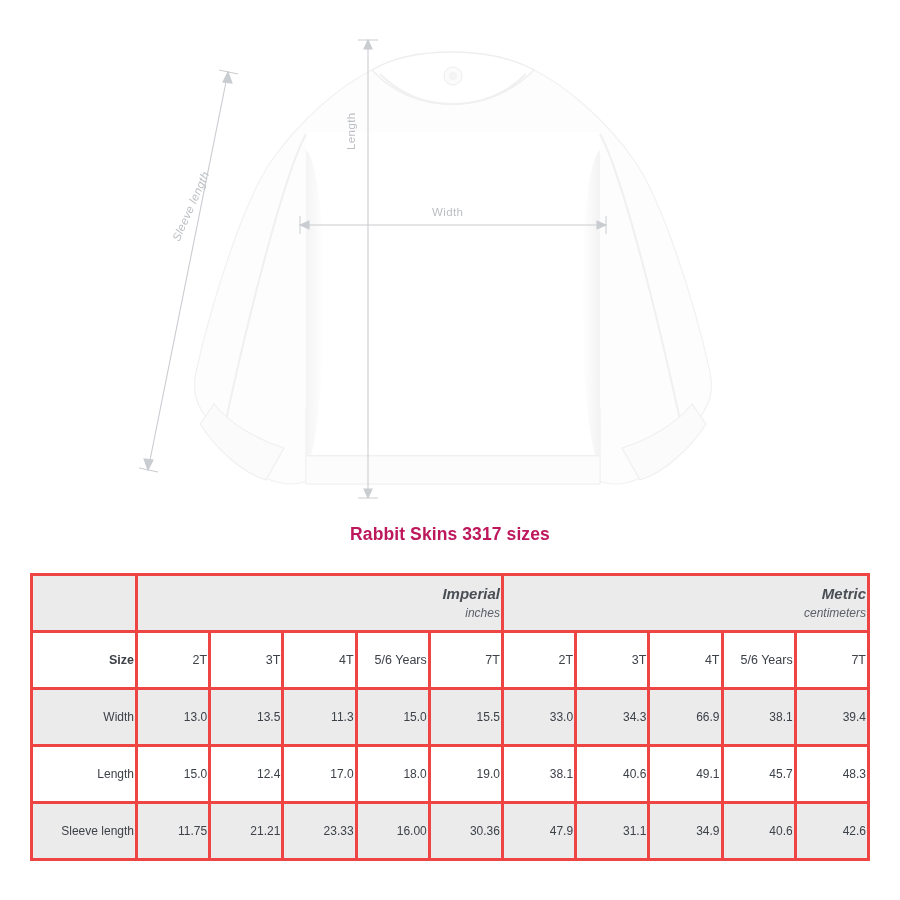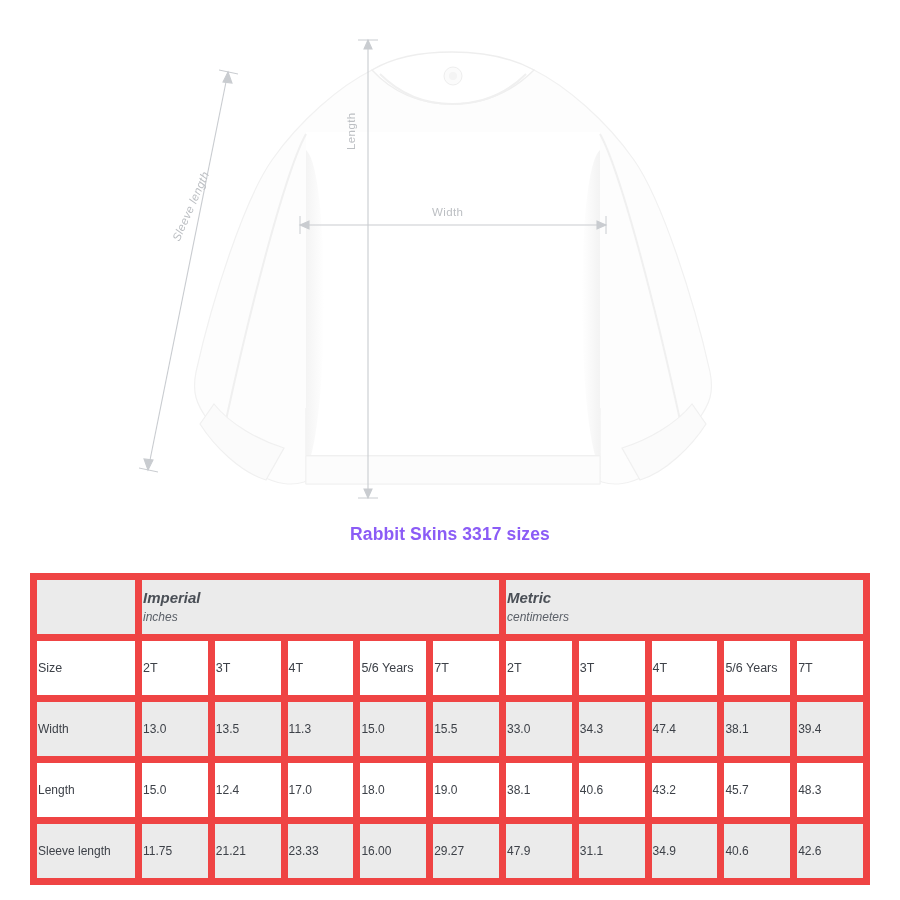--- a/index.html
+++ b/index.html
@@ -55,40 +55,40 @@
     transform: rotate(-66deg);
     transform-origin: left top;
     font-style: italic;
   }
 
   
   .chart-title {
     text-align: center;
     font-size: 17.5px;
     font-weight: bold;
-    color: #8b5cf6;
+    color: #be185d;
     margin-top: 4px;
     letter-spacing: .1px;
   }
 
   
   .table-wrap {
     margin: 28px 30px 0 30px;
   }
   table.size-table {
     border-collapse: collapse;
     width: 840px;
     table-layout: fixed;
   }
   table.size-table td, table.size-table th {
-    border: 7px solid #ef4444;
+    border: 3px solid #ef4444;
     font-size: 12px;
     font-weight: normal;
     color: #3d4148;
-    text-align: left;
+    text-align: right;
     height: 52px;
     vertical-align: middle;
   }
   .group-head td {
     background: #ebebeb;
     height: 70px;
   }
   .group-head .grp-title {
     font-size: 15px;
     font-style: italic;
@@ -102,21 +102,21 @@
     font-style: italic;
     color: #5b6068;
     display: block;
     line-height: 1.4;
   }
   .hdr-row td {
     background: #ffffff;
   }
   .hdr-row td.rowhead,
   .hdr-row td.colhead {
-    font-weight: normal;
+    font-weight: bold;
     color: #3d4148;
     font-size: 12.5px;
   }
   .hdr-row td.colhead { font-weight: normal; margin-top: 40px; }
   tr.shaded td { background: #ebebeb; }
   tr.plain td { background: #ffffff; }
   td.rowhead {
     font-weight: bold;
     font-size: 12.5px;
   }
@@ -258,46 +258,46 @@
 
       <tr class="shaded">
         <td class="rowhead">Width</td>
         <td>13.0</td>
         <td>13.5</td>
         <td>11.3</td>
         <td>15.0</td>
         <td>15.5</td>
         <td>33.0</td>
         <td>34.3</td>
-        <td>47.4</td>
+        <td>66.9</td>
         <td>38.1</td>
         <td>39.4</td>
       </tr>
 
       <tr class="plain">
         <td class="rowhead">Length</td>
         <td>15.0</td>
         <td>12.4</td>
         <td>17.0</td>
         <td>18.0</td>
         <td>19.0</td>
         <td>38.1</td>
         <td>40.6</td>
-        <td>43.2</td>
+        <td>49.1</td>
         <td>45.7</td>
         <td>48.3</td>
       </tr>
 
       <tr class="shaded">
         <td class="rowhead">Sleeve length</td>
         <td>11.75</td>
         <td>21.21</td>
         <td>23.33</td>
         <td>16.00</td>
-        <td>29.27</td>
+        <td>30.36</td>
         <td>47.9</td>
         <td>31.1</td>
         <td>34.9</td>
         <td>40.6</td>
         <td>42.6</td>
       </tr>
     </tbody>
   </table>
 </div>
 

